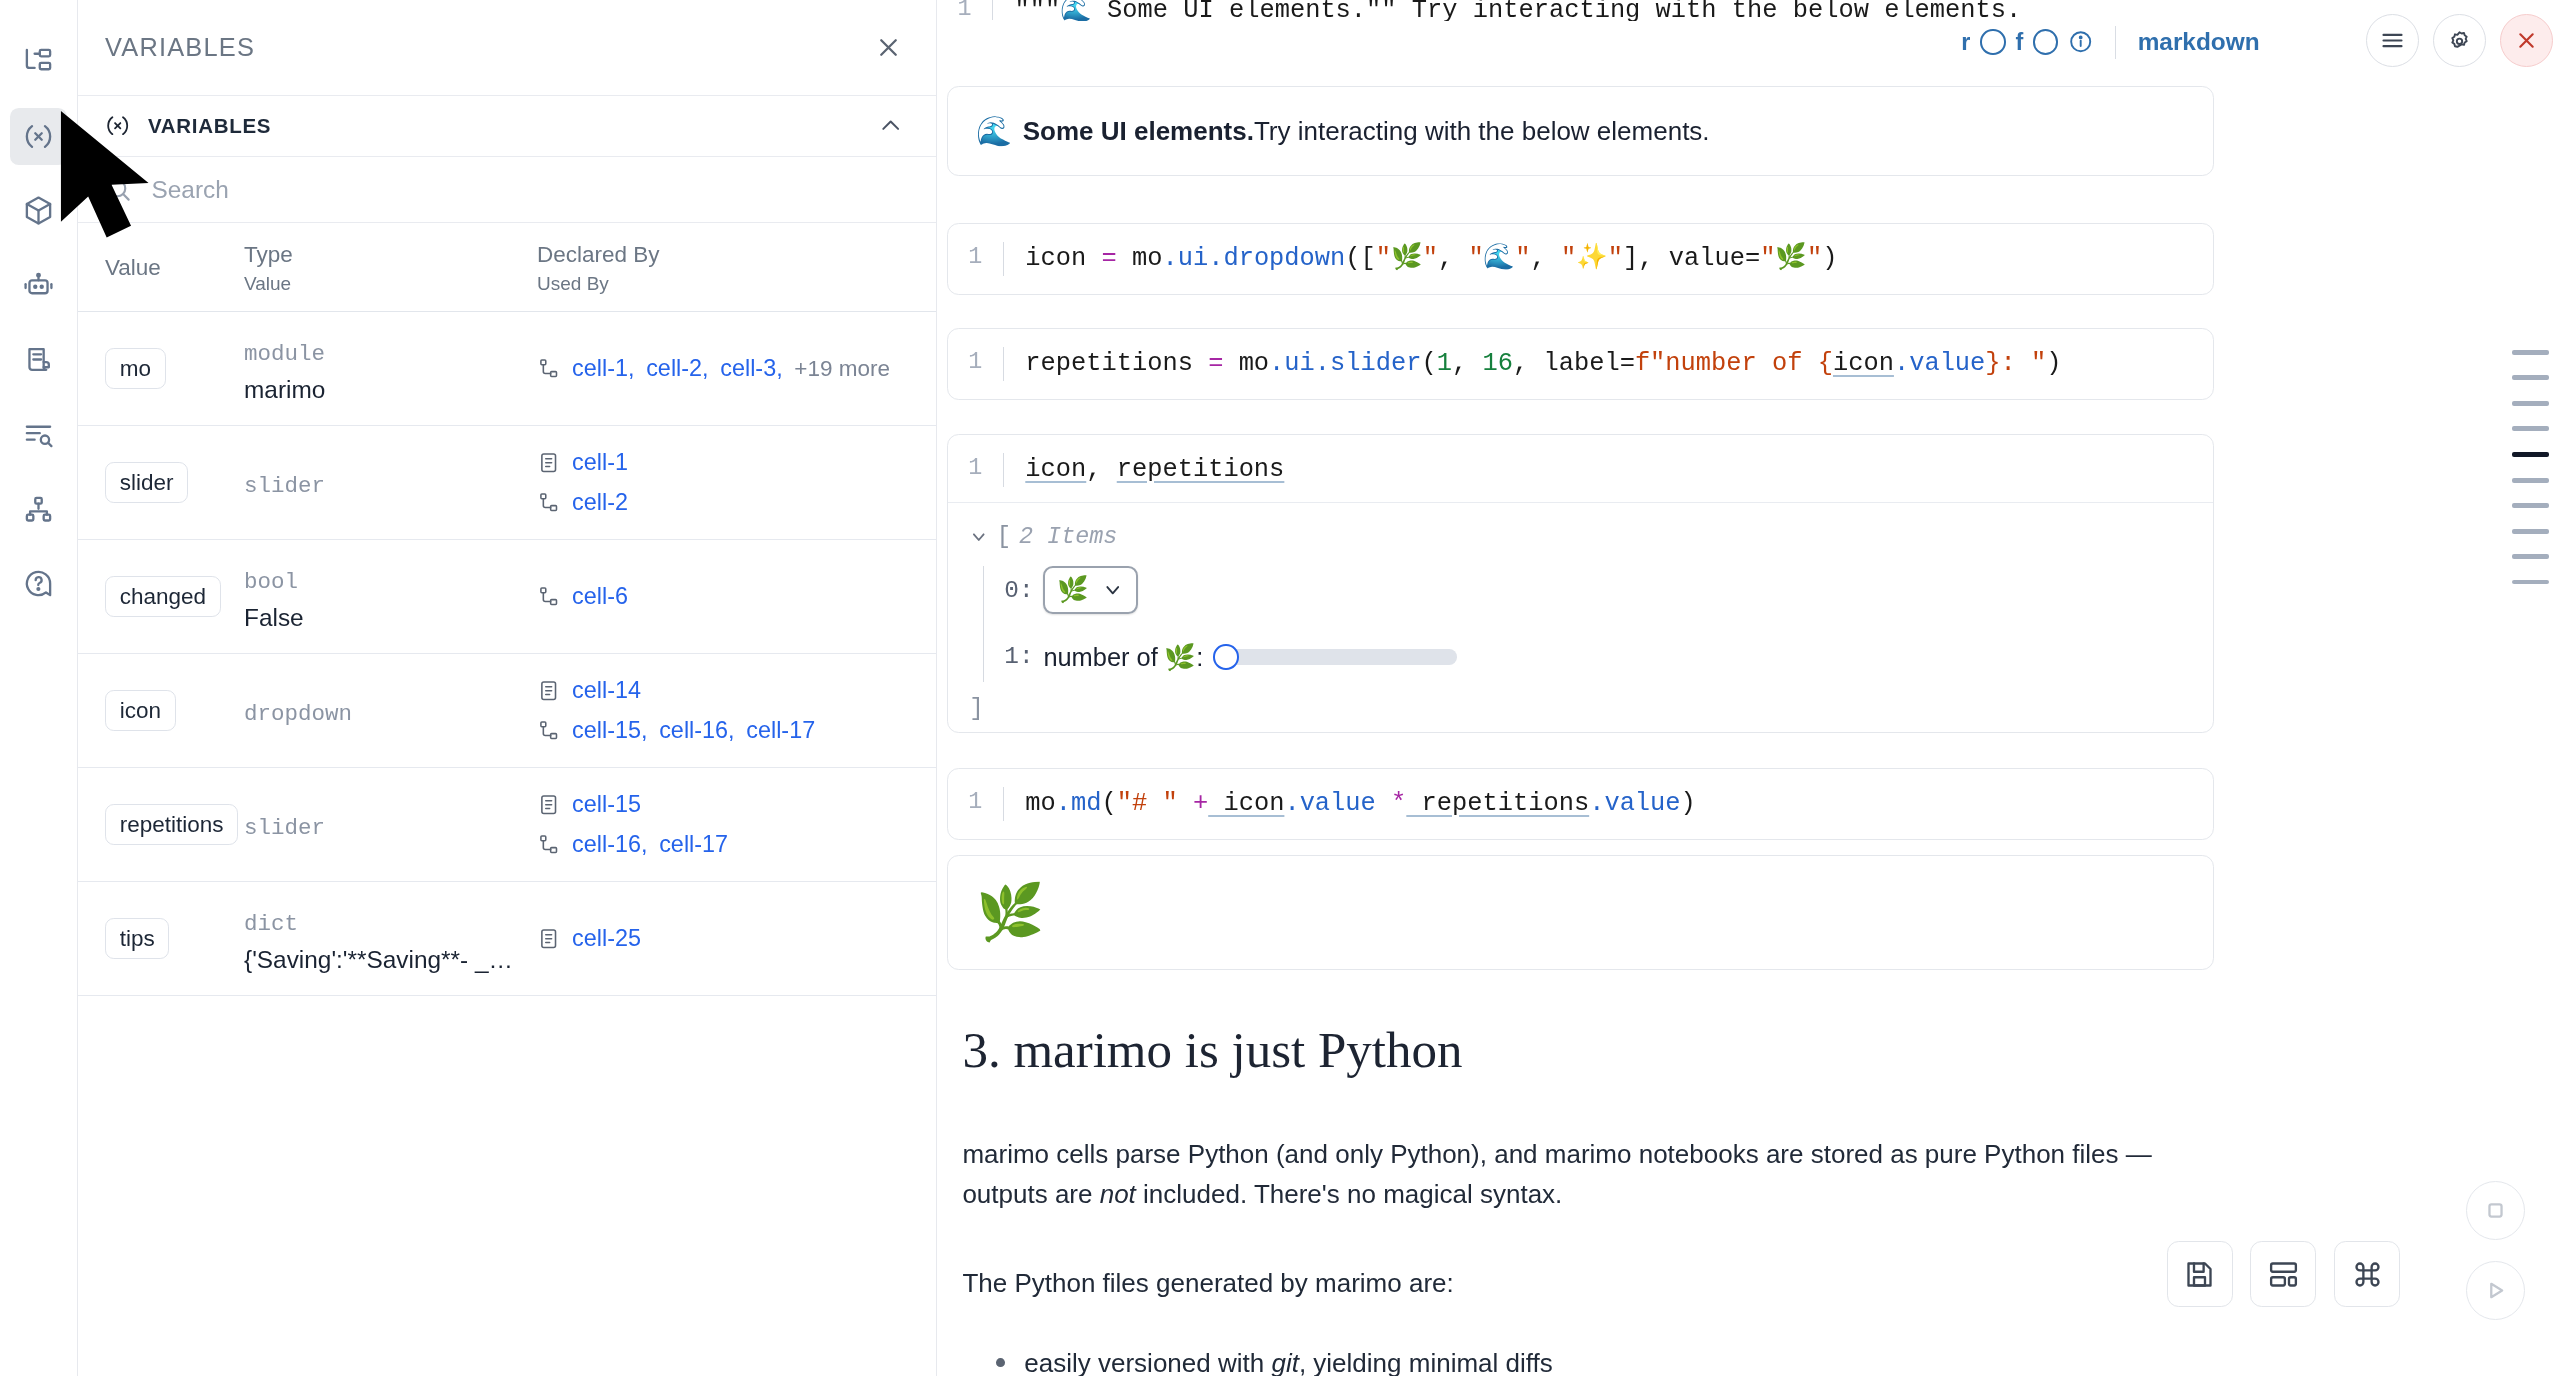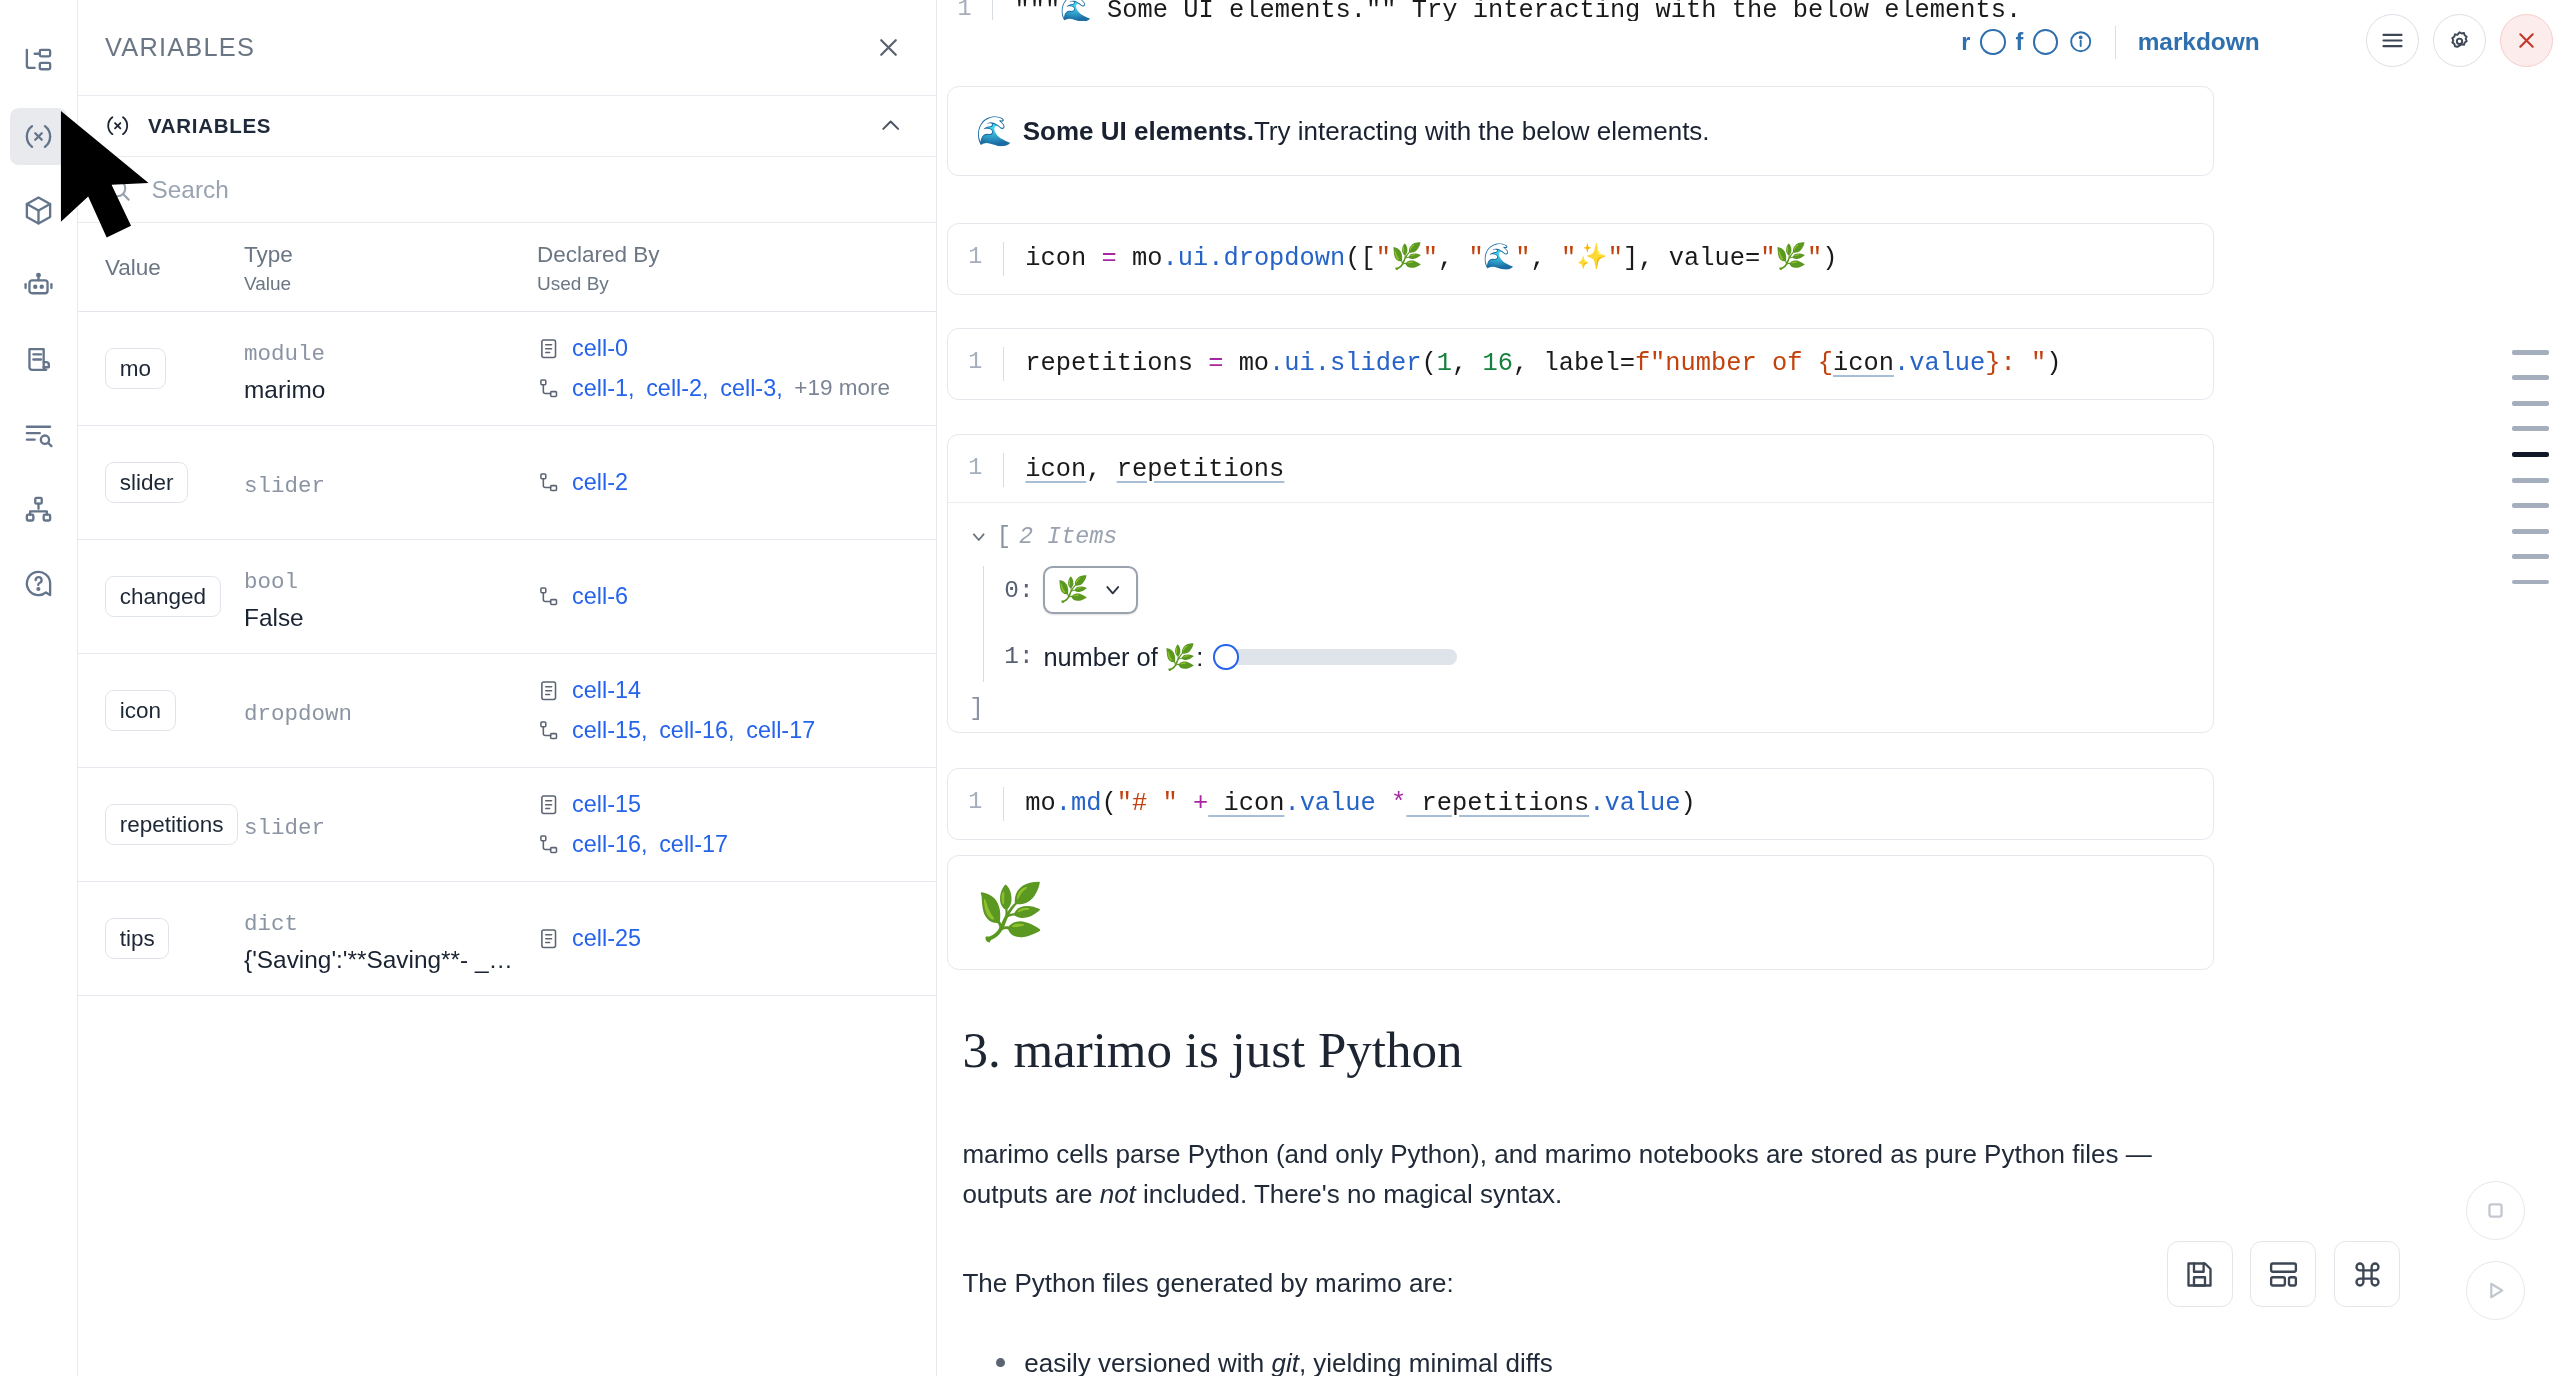--- a/index.html
+++ b/index.html
@@ -437,47 +437,47 @@
           <div class="vt-row">
             <div class="c-name"><span class="name-chip">mo</span></div>
             <div class="c-type">
               <span class="v-type">module</span>
               <span class="v-value">marimo</span>
             </div>
             <div class="c-decl">
               <div class="ref-line">
                 <span class="ri">
                   <svg viewBox="0 0 24 24" fill="none" stroke="currentColor" stroke-width="1.6" stroke-linecap="round" stroke-linejoin="round">
-                    <rect x="5" y="3" width="14" height="18" rx="2"></rect>
-                    <path d="M9 8h6M9 12h6M9 16h4"></path>
-                  </svg>
-                </span>
-                <span class="cell-link">cell-0</span>
-              </div>
-              <div class="ref-line">
-                <span class="ri">
-                  <svg viewBox="0 0 24 24" fill="none" stroke="currentColor" stroke-width="1.6" stroke-linecap="round" stroke-linejoin="round">
                     <rect x="4" y="3" width="5" height="5" rx="1"></rect>
                     <rect x="14" y="15" width="6" height="5" rx="1"></rect>
                     <path d="M6.5 8v7a2 2 0 0 0 2 2H14"></path>
                   </svg>
                 </span>
                 <span class="cell-link">cell-1,</span>
                 <span class="cell-link">cell-2,</span>
                 <span class="cell-link">cell-3,</span>
                 <span class="more-txt">+19 more</span>
               </div>
             </div>
           </div>
           <div class="vt-row">
             <div class="c-name"><span class="name-chip">slider</span></div>
             <div class="c-type">
               <span class="v-type">slider</span>
             </div>
             <div class="c-decl">
+              <div class="ref-line">
+                <span class="ri">
+                  <svg viewBox="0 0 24 24" fill="none" stroke="currentColor" stroke-width="1.6" stroke-linecap="round" stroke-linejoin="round">
+                    <rect x="5" y="3" width="14" height="18" rx="2"></rect>
+                    <path d="M9 8h6M9 12h6M9 16h4"></path>
+                  </svg>
+                </span>
+                <span class="cell-link">cell-1</span>
+              </div>
               <div class="ref-line">
                 <span class="ri">
                   <svg viewBox="0 0 24 24" fill="none" stroke="currentColor" stroke-width="1.6" stroke-linecap="round" stroke-linejoin="round">
                     <rect x="4" y="3" width="5" height="5" rx="1"></rect>
                     <rect x="14" y="15" width="6" height="5" rx="1"></rect>
                     <path d="M6.5 8v7a2 2 0 0 0 2 2H14"></path>
                   </svg>
                 </span>
                 <span class="cell-link">cell-2</span>
               </div>

